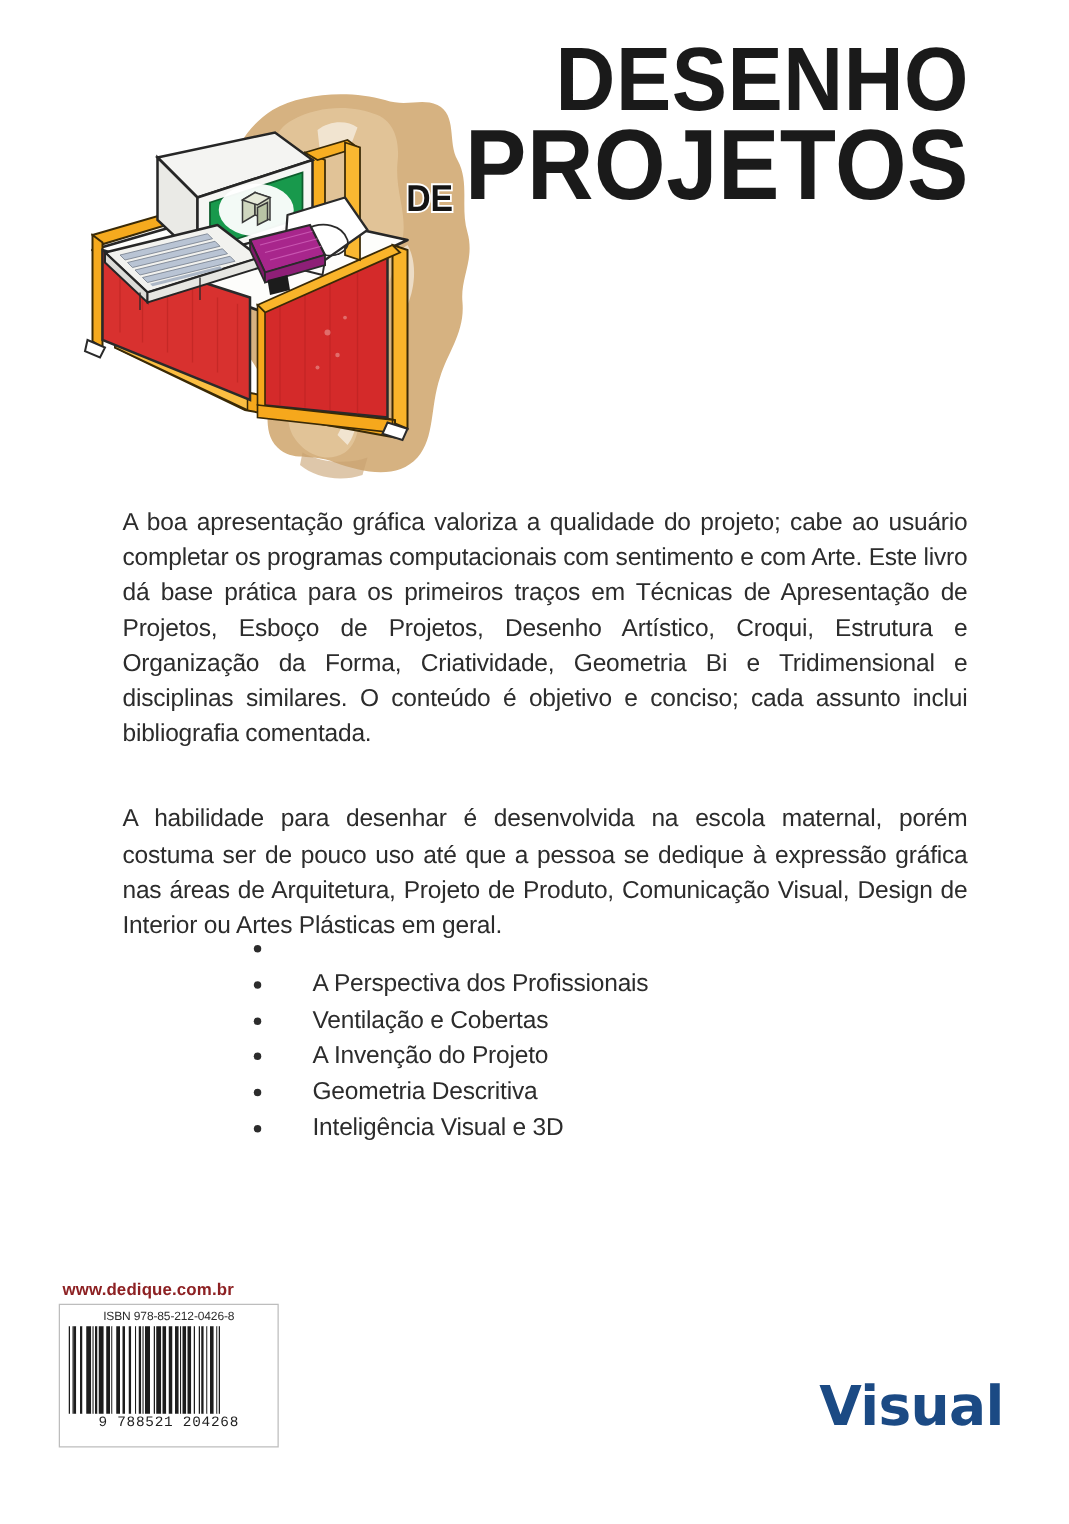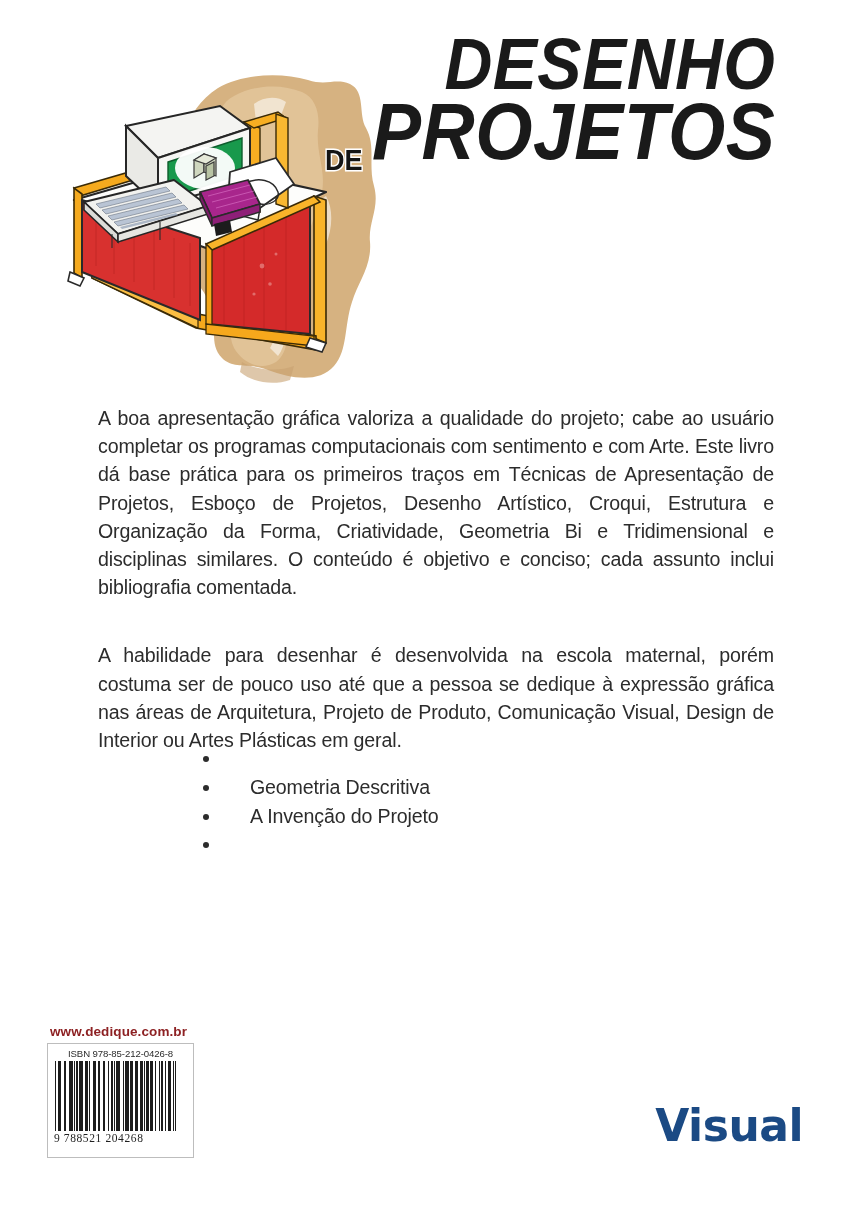--- a/index.html
+++ b/index.html
@@ -31,21 +31,20 @@
     height: 390px;
   }
 
   .title-block {
     position: absolute;
     right: 80px;
     top: 34px;
     text-align: right;
     z-index: 6;
     line-height: 0.86;
-    font-style: italic;
   }
   .title-line1 {
     display: block;
     font-family: "Liberation Sans Narrow", "Liberation Sans", sans-serif;
     font-weight: 700;
     font-size: 72px;
     letter-spacing: 0.5px;
     color: #1a1a1a;
     transform: scaleX(0.92);
     transform-origin: right center;
@@ -153,21 +152,21 @@
     font-size: 13.5px;
     letter-spacing: 0.1px;
     color: #8d2123;
     white-space: nowrap;
   }
 
   .barcode-box {
     position: absolute;
     left: 47px;
     top: 1043px;
-    width: 147px;
+    width: 176px;
     height: 115px;
     background: #ffffff;
     border: 1px solid #bdbdbd;
     box-sizing: border-box;
     padding: 4px 6px 3px 6px;
   }
   .isbn-text {
     font-family: "Liberation Sans Narrow", "Liberation Sans", sans-serif;
     font-size: 9.6px;
     color: #2b2b2b;
@@ -178,25 +177,25 @@
   }
   .bars {
     height: 70px;
     display: flex;
     align-items: stretch;
     gap: 0;
     margin: 0 1px;
   }
   .bars span { display: block; }
   .barcode-digits {
-    font-family: Liberation Serif, serif;
+    font-family: Liberation Mono, monospace;
     font-size: 11.5px;
     color: #1f1f1f;
     letter-spacing: 0.6px;
-    text-align: left;
+    text-align: center;
     margin-top: 1px;
     white-space: nowrap;
   }
 
   .brand {
     position: absolute;
     right: 52px;
     top: 1100px;
     font-family: "DejaVu Sans", sans-serif;
     font-weight: 700;
@@ -358,23 +357,25 @@
   </div>
 
   <div class="copy">
     <p>A boa apresentação gráfica valoriza a qualidade do projeto; cabe ao usuário completar os programas computacionais com sentimento e com Arte. Este livro dá base prática para os primeiros traços em Técnicas de Apresentação de Projetos, Esboço de Projetos, Desenho Artístico, Croqui, Estrutura e Organização da Forma, Criatividade, Geometria Bi e Tridimensional e disciplinas similares. O conteúdo é objetivo e conciso; cada assunto inclui bibliografia comentada.</p>
     <p>A habilidade para desenhar é desenvolvida na escola maternal, porém costuma ser de pouco uso até que a pessoa se dedique à expressão gráfica nas áreas de Arquitetura, Projeto de Produto, Comunicação Visual, Design de Interior ou Artes Plásticas em geral.</p>
   </div>
 
   <div class="books">
     <ul class="books-list">
       <li><span class="bullet"></span></li>
+      <li><span class="bullet"></span><span>A Perspectiva dos Profissionais</span></li>
+      <li><span class="bullet"></span><span>Ventilação e Cobertas</span></li>
+      <li><span class="bullet"></span><span>A Invenção do Projeto</span></li>
       <li><span class="bullet"></span><span>Geometria Descritiva</span></li>
-      <li><span class="bullet"></span><span>A Invenção do Projeto</span></li>
-      <li><span class="bullet"></span></li>
+      <li><span class="bullet"></span><span>Inteligência Visual e 3D</span></li>
     </ul>
   </div>
 
   <div class="site-url">www.dedique.com.br</div>
 
   <div class="barcode-box">
     <div class="isbn-text">ISBN 978-85-212-0426-8</div>
     <div class="bars" id="bars">
         <span style="width:1.25px;background:#1d1d1d;"></span>
         <span style="width:1.25px;background:#ffffff;"></span>

